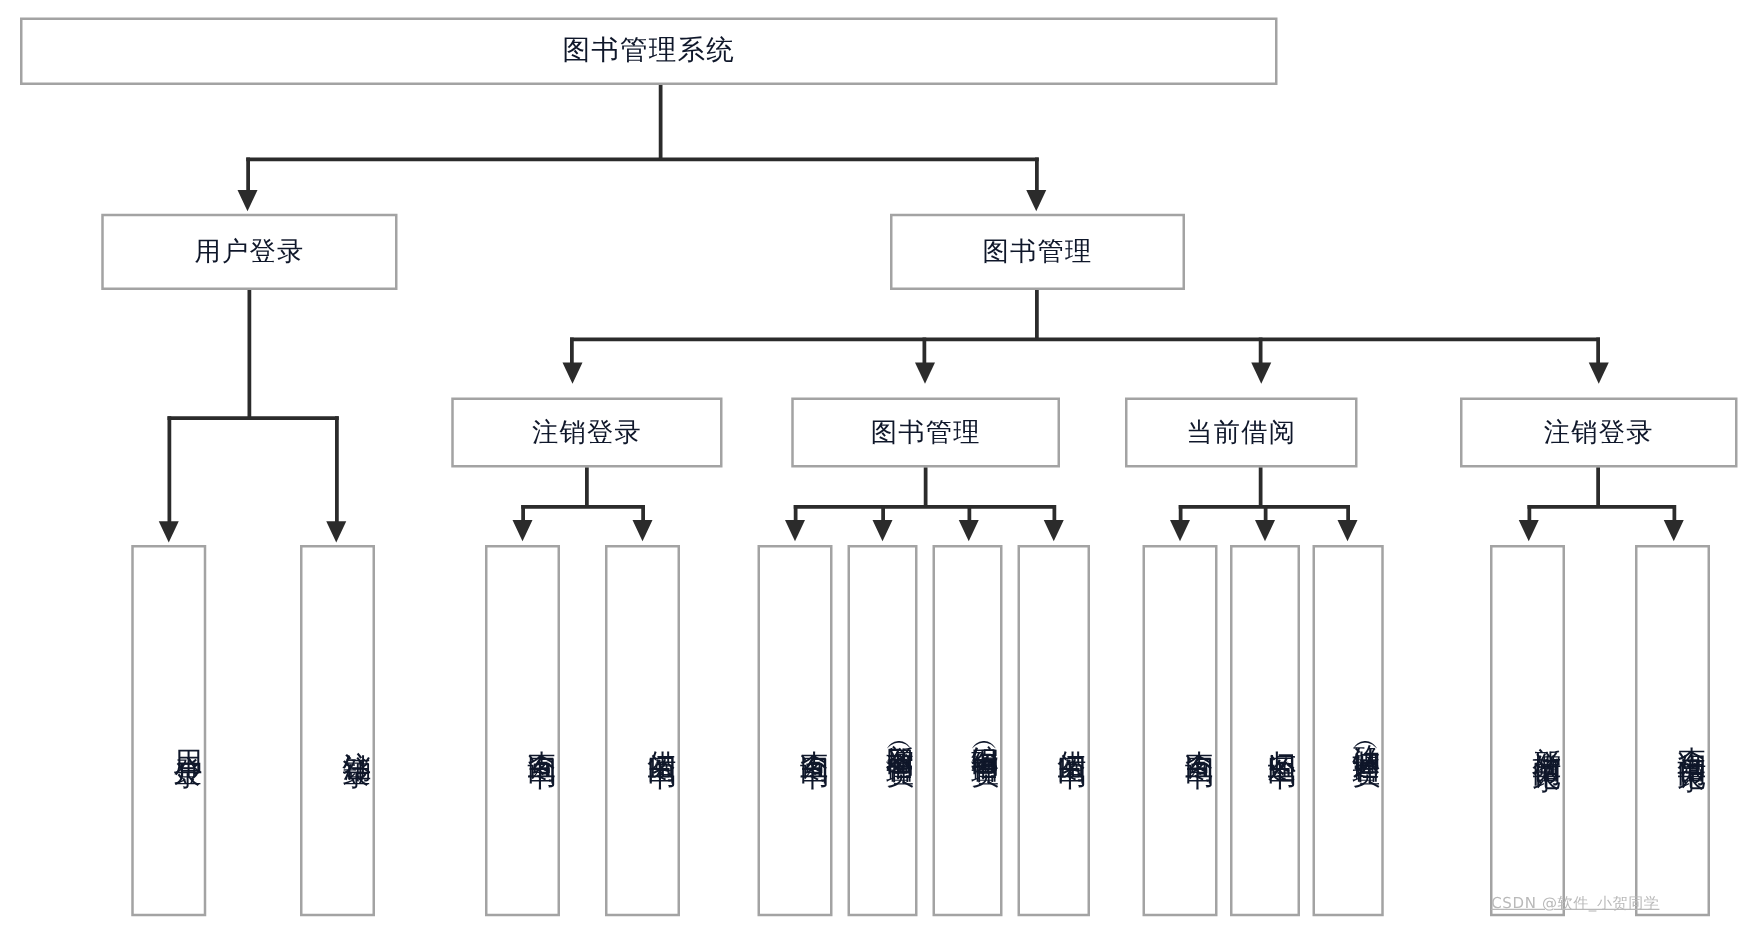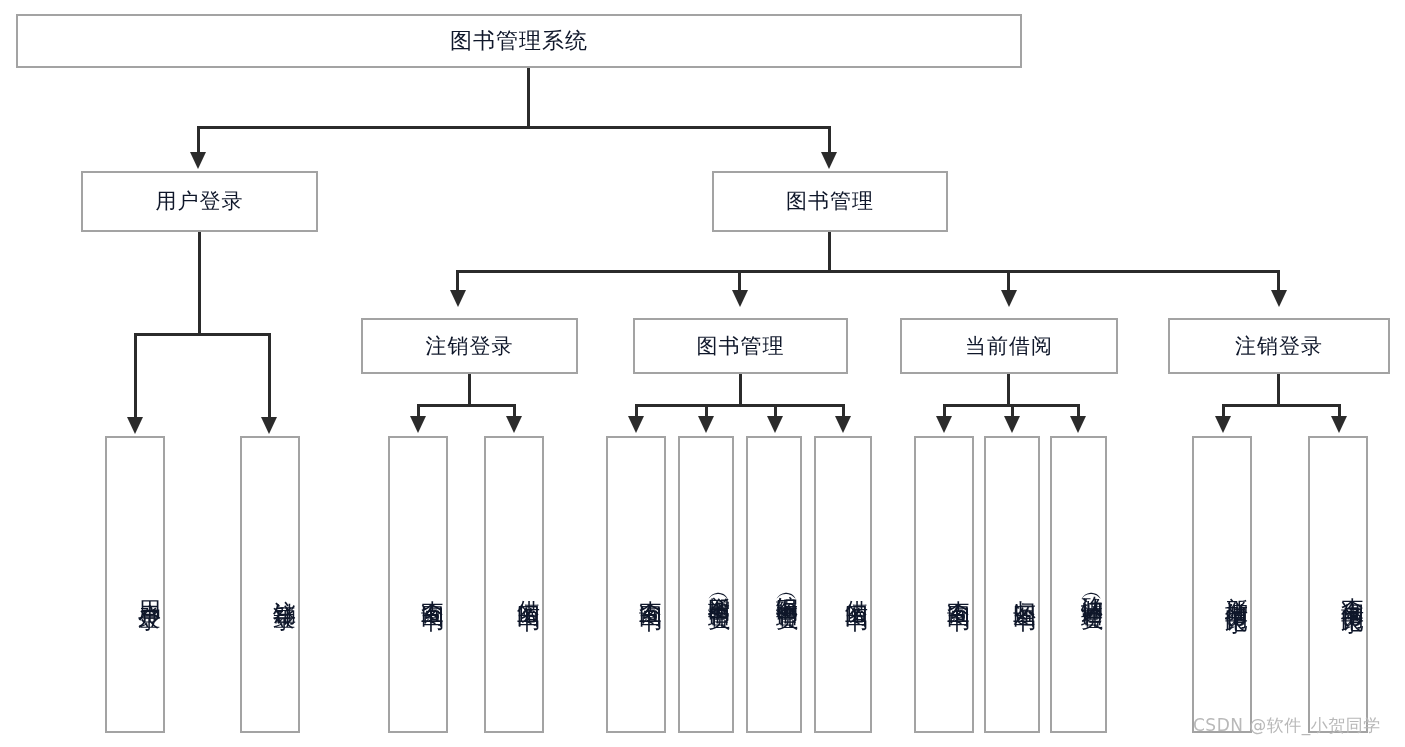--- a/index.html
+++ b/index.html
@@ -47,24 +47,25 @@
     width:0;height:0;
     border-left:8px solid transparent;
     border-right:8px solid transparent;
     border-top:17px solid #2b2b2b;
   }
 
   
   #watermark{
     position:absolute;
     color:#b9b9b9;
-    font-size:17px;
+    font-size:12px;
     letter-spacing:0.5px;
     white-space:nowrap;
     user-select:none;
+    text-decoration:underline;
   }
 </style>
 </head>
 <body>
 
 <div id="canvas">
 
   <div class="node horiz root" style="left:16px;top:14px;width:1006px;height:54px;">图书管理系统</div>
 
   <div class="vline" style="left:527px;top:68px;height:60px;"></div>
@@ -94,21 +95,21 @@
   <div class="arrow" style="left:450px;top:290px;"></div>
   <div class="vline" style="left:738px;top:270px;height:22px;"></div>
   <div class="arrow" style="left:732px;top:290px;"></div>
   <div class="vline" style="left:1007px;top:270px;height:22px;"></div>
   <div class="arrow" style="left:1001px;top:290px;"></div>
   <div class="vline" style="left:1277px;top:270px;height:22px;"></div>
   <div class="arrow" style="left:1271px;top:290px;"></div>
 
   <div class="node horiz" style="left:361px;top:318px;width:217px;height:56px;">注销登录</div>
   <div class="node horiz" style="left:633px;top:318px;width:215px;height:56px;">图书管理</div>
-  <div class="node horiz" style="left:900px;top:318px;width:218px;height:56px;">当前借阅</div>
+  <div class="node horiz" style="left:900px;top:318px;width:186px;height:56px;">当前借阅</div>
   <div class="node horiz" style="left:1168px;top:318px;width:222px;height:56px;">注销登录</div>
 
   <div class="vline" style="left:468px;top:374px;height:32px;"></div>
   <div class="hline" style="left:417px;top:404px;width:99px;"></div>
   <div class="vline" style="left:417px;top:404px;height:14px;"></div>
   <div class="arrow" style="left:410px;top:416px;"></div>
   <div class="vline" style="left:513px;top:404px;height:14px;"></div>
   <div class="arrow" style="left:506px;top:416px;"></div>
 
   <div class="vline" style="left:739px;top:374px;height:32px;"></div>

